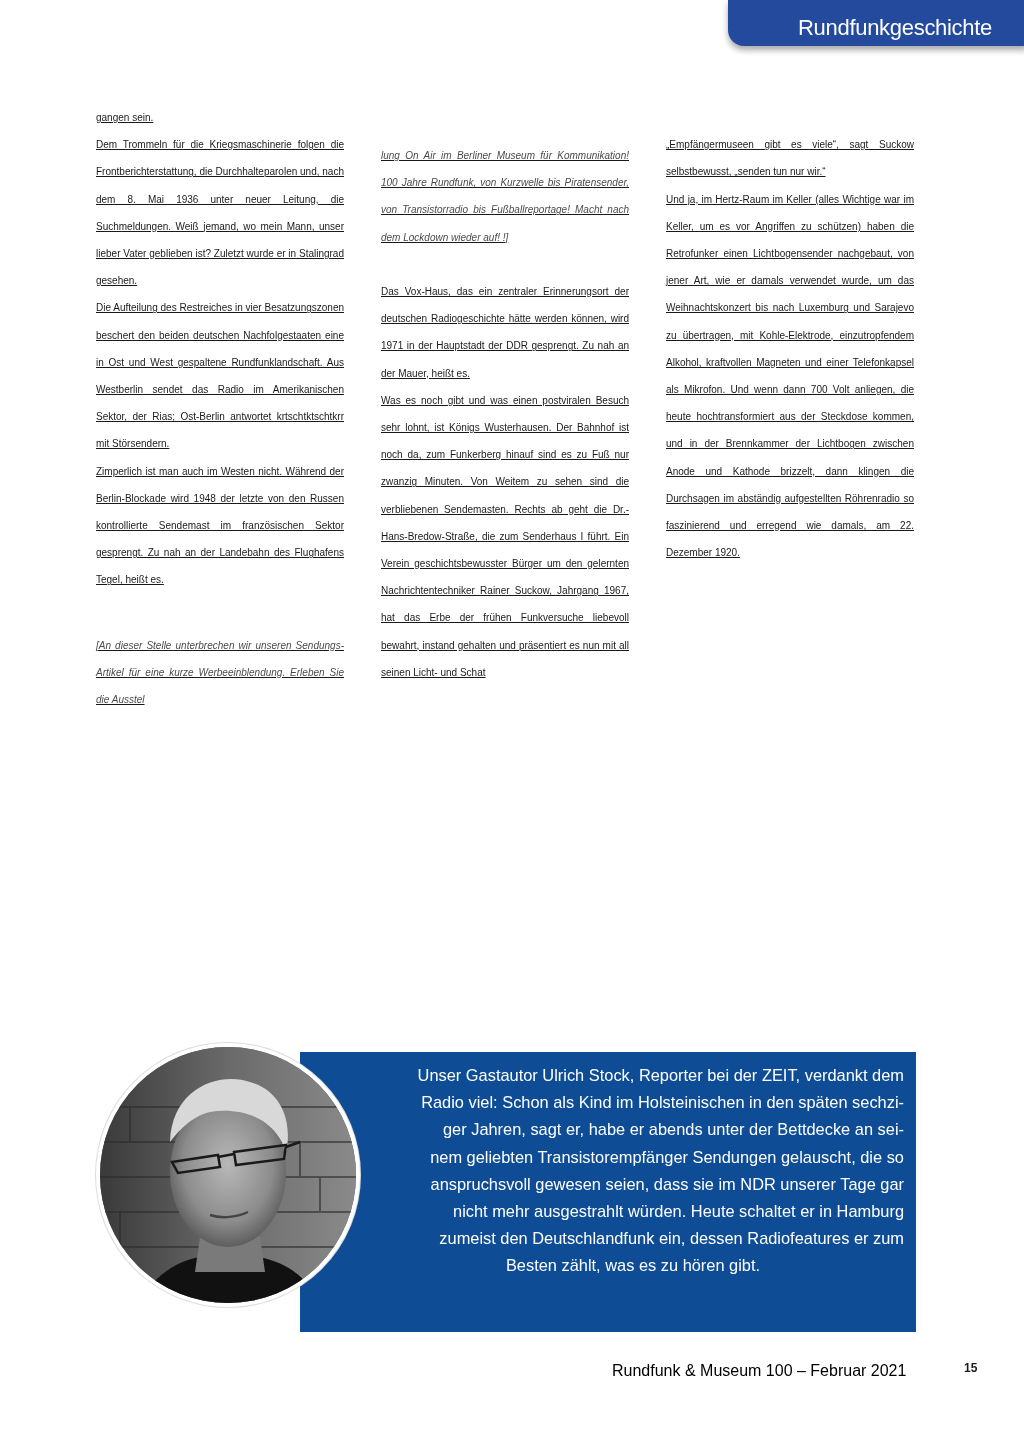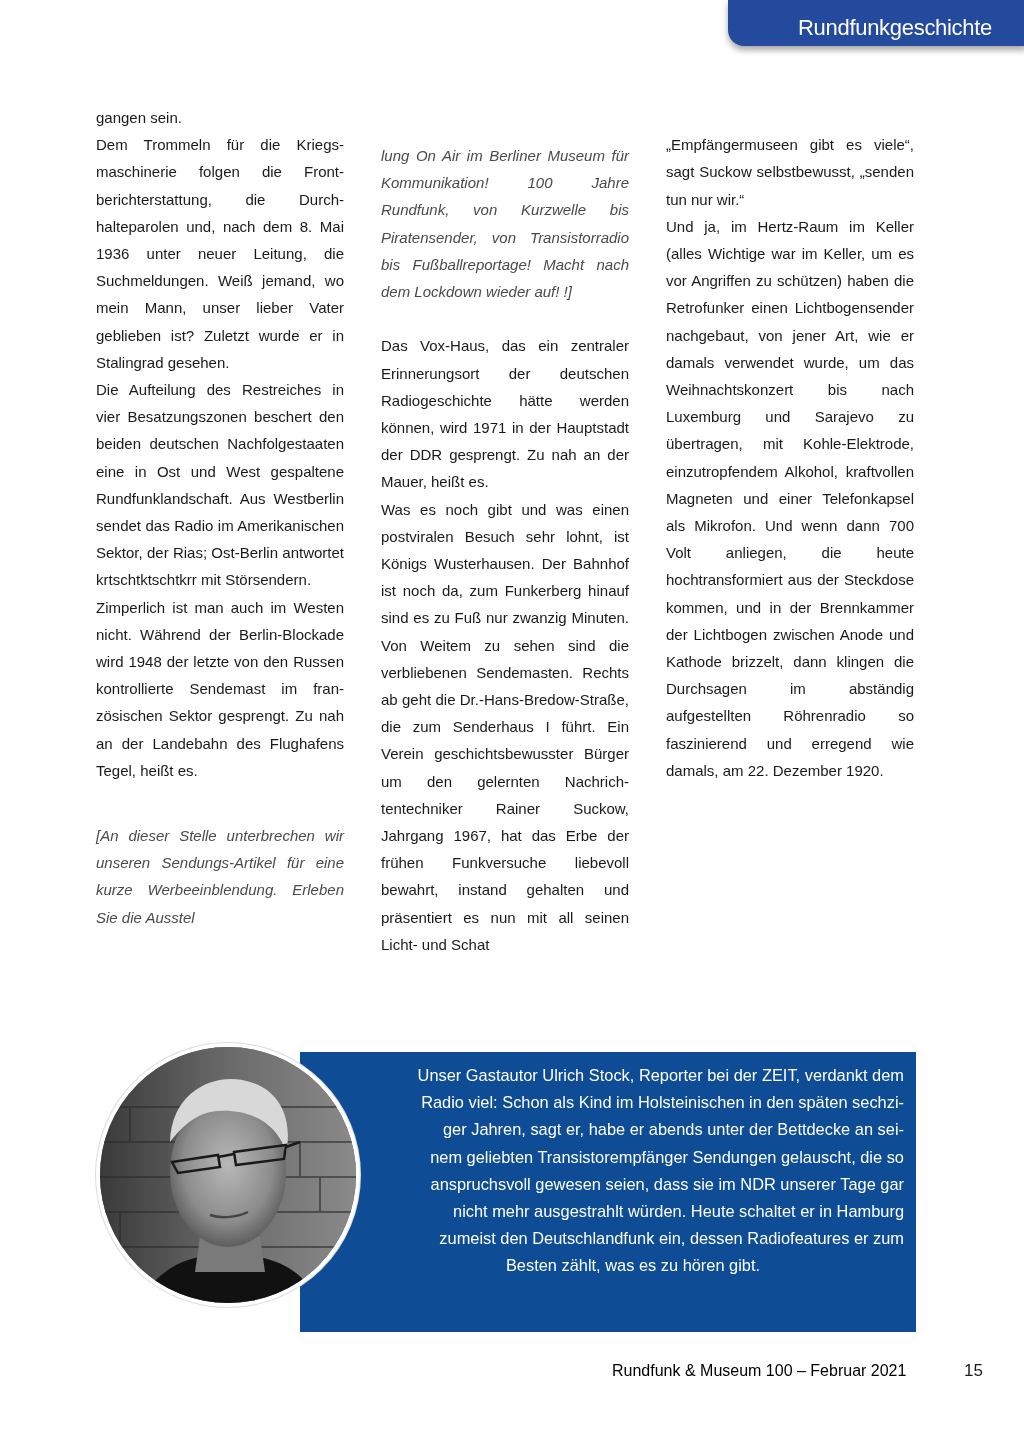--- a/index.html
+++ b/index.html
@@ -11,22 +11,23 @@
     position: absolute; top: 0; left: 728px; width: 300px; height: 46px;
     background: #234a9c; border-radius: 0 0 0 16px;
     box-shadow: 0 4px 6px rgba(0,0,0,0.35);
     display: flex; align-items: flex-end; justify-content: flex-end;
   }
   .section-tab span {
     color: #ffffff; font-size: 22px; padding: 0 36px 5px 0; letter-spacing: -0.3px;
   }
   .col {
     position: absolute; top: 104px; width: 248px;
-    font-size: 15px; line-height: 27.2px; text-align: justify;
+    font-size: 10px; line-height: 27.2px; text-align: justify;
     hyphens: manual;
+    text-decoration: underline;
   }
   .col p { margin: 0; }
   .col p.gap { margin-top: 27.2px; }
   .col p.italic { font-style: italic; color: #4a4a4a; font-weight: 300; margin-top: 38px; }
   #col1 { left: 96px; }
   #col2 { left: 381px; }
   #col3 { left: 666px; }
   .last-left { text-align-last: left; }
 
   .bio-box {
@@ -46,21 +47,21 @@
     border-radius: 50%; border: 4px solid #ffffff; box-sizing: border-box;
     overflow: hidden; background: #5a5a5a;
     box-shadow: 0 0 0 1px #dcdcdc;
   }
   .portrait svg { display: block; width: 100%; height: 100%; }
 
   .footer {
     position: absolute; top: 1362px; left: 612px; font-size: 16px; color: #000000;
   }
   .page-num {
-    position: absolute; top: 1361px; left: 964px; font-size: 17px; font-weight: normal;
+    position: absolute; top: 1361px; left: 964px; font-size: 12px; font-weight: bold;
   }
 </style>
 </head>
 <body>
 
 <div class="section-tab">
   <span>Rundfunkgeschichte</span>
 </div>
 
 <div class="col" id="col1">

